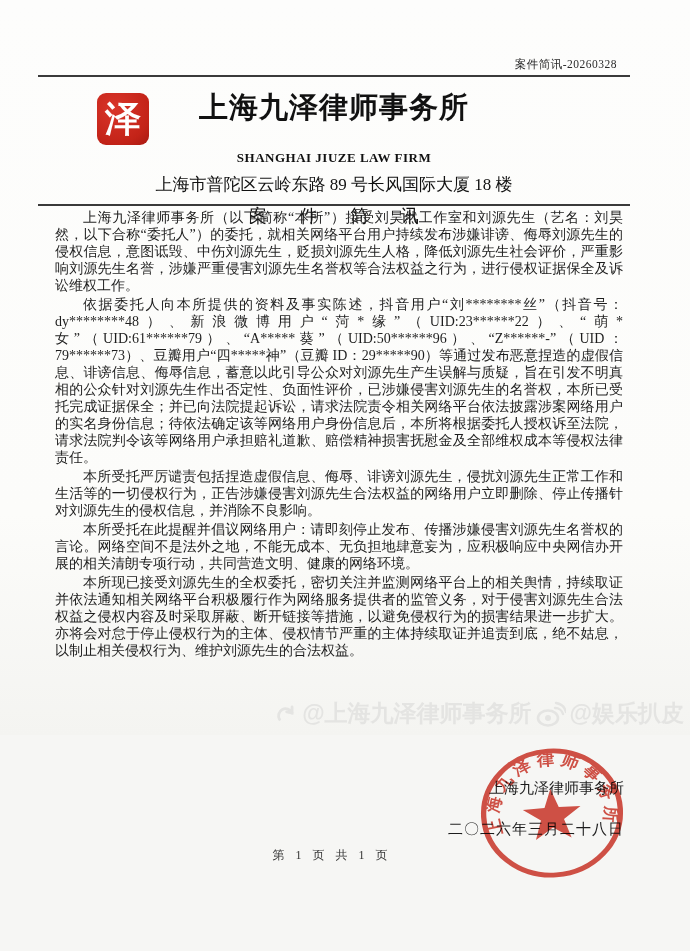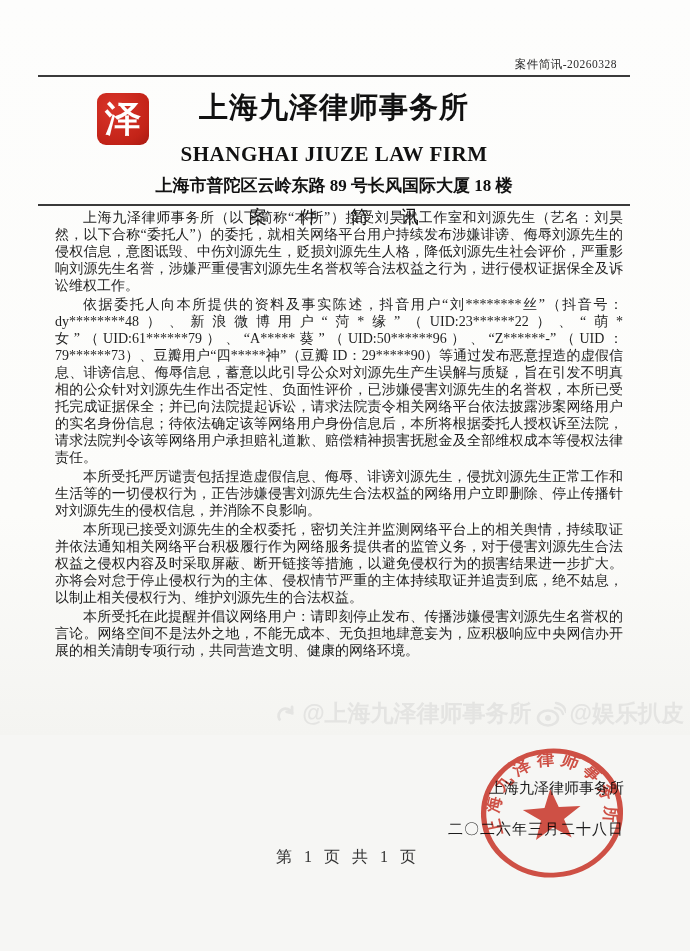--- a/index.html
+++ b/index.html
@@ -30,41 +30,41 @@
     display:flex;align-items:center;justify-content:center;
   }
   .firm-logo span{
     color:#fff;font-size:36px;line-height:1;font-weight:bold;
     font-family:"Liberation Serif","DejaVu Serif",serif;
   }
   .header{
     position:absolute;left:38px;top:88px;width:592px;text-align:center;
   }
   .firm-cn{font-size:29px;font-weight:bold;letter-spacing:1px;color:#111;}
-  .firm-en{font-size:21px;font-weight:bold;letter-spacing:0.5px;margin-top:14px;color:#111;}
-  .firm-addr{font-size:17px;font-weight:bold;margin-top:7px;color:#111;}
+  .firm-en{font-size:13px;font-weight:bold;letter-spacing:0.5px;margin-top:22px;color:#111;}
+  .firm-addr{font-size:17px;font-weight:normal;margin-top:7px;color:#111;}
   .doc-title{font-size:18px;font-weight:normal;letter-spacing:14px;margin-top:8px;text-indent:14px;color:#111;}
   .body-text{
     position:absolute;left:55px;top:209px;width:568px;
     font-size:14px;line-height:17px;text-align:justify;color:#1d1d1d;
   }
   .body-text p{margin:0 0 2px 0;text-indent:2em;}
   .signature{
     position:absolute;top:779px;right:66px;text-align:right;
     font-size:15px;color:#1d1d1d;
   }
   .signature .sig-date{margin-top:22px;letter-spacing:1px;}
   .seal{
     position:absolute;left:476px;top:744px;width:152px;height:138px;
     opacity:0.85;mix-blend-mode:multiply;
     transform:rotate(-4deg);
   }
   .page-footer{
-    position:absolute;top:847px;left:52px;width:592px;text-align:center;
-    font-size:16px;letter-spacing:4px;color:#333;
+    position:absolute;top:847px;left:36px;width:592px;text-align:center;
+    font-size:12px;letter-spacing:4px;color:#333;
   }
   .watermarks{
     position:absolute;right:6px;bottom:6px;
     display:flex;align-items:center;gap:4px;
     font-family:"Liberation Sans","DejaVu Sans",sans-serif;
     font-weight:bold;font-size:23px;color:#e4e4e2;
     white-space:nowrap;
   }
   .watermarks svg{display:block;}
 </style>
@@ -86,22 +86,22 @@
     <div class="firm-addr">上海市普陀区云岭东路 89 号长风国际大厦 18 楼</div>
     <div class="doc-title">案 件 简 讯</div>
   </div>
 
   <div class="rule mid"></div>
 
   <div class="body-text">
     <p>上海九泽律师事务所（以下简称“本所”）接受刘昊然工作室和刘源先生（艺名：刘昊然，以下合称“委托人”）的委托，就相关网络平台用户持续发布涉嫌诽谤、侮辱刘源先生的侵权信息，意图诋毁、中伤刘源先生，贬损刘源先生人格，降低刘源先生社会评价，严重影响刘源先生名誉，涉嫌严重侵害刘源先生名誉权等合法权益之行为，进行侵权证据保全及诉讼维权工作。</p>
     <p>依据委托人向本所提供的资料及事实陈述，抖音用户“刘********丝”（抖音号：dy********48）、新浪微博用户“菏*缘”（UID:23******22）、“萌*女”（UID:61******79）、“A*****葵”（UID:50******96）、“Z******-”（UID：79******73）、豆瓣用户“四*****神”（豆瓣 ID：29*****90）等通过发布恶意捏造的虚假信息、诽谤信息、侮辱信息，蓄意以此引导公众对刘源先生产生误解与质疑，旨在引发不明真相的公众针对刘源先生作出否定性、负面性评价，已涉嫌侵害刘源先生的名誉权，本所已受托完成证据保全；并已向法院提起诉讼，请求法院责令相关网络平台依法披露涉案网络用户的实名身份信息；待依法确定该等网络用户身份信息后，本所将根据委托人授权诉至法院，请求法院判令该等网络用户承担赔礼道歉、赔偿精神损害抚慰金及全部维权成本等侵权法律责任。</p>
     <p>本所受托严厉谴责包括捏造虚假信息、侮辱、诽谤刘源先生，侵扰刘源先生正常工作和生活等的一切侵权行为，正告涉嫌侵害刘源先生合法权益的网络用户立即删除、停止传播针对刘源先生的侵权信息，并消除不良影响。</p>
+    <p>本所受托在此提醒并倡议网络用户：请即刻停止发布、传播涉嫌侵害刘源先生名誉权的言论。网络空间不是法外之地，不能无成本、无负担地肆意妄为，应积极响应中央网信办开展的相关清朗专项行动，共同营造文明、健康的网络环境。</p>
     <p>本所现已接受刘源先生的全权委托，密切关注并监测网络平台上的相关舆情，持续取证并依法通知相关网络平台积极履行作为网络服务提供者的监管义务，对于侵害刘源先生合法权益之侵权内容及时采取屏蔽、断开链接等措施，以避免侵权行为的损害结果进一步扩大。亦将会对怠于停止侵权行为的主体、侵权情节严重的主体持续取证并追责到底，绝不姑息，以制止相关侵权行为、维护刘源先生的合法权益。</p>
-    <p>本所受托在此提醒并倡议网络用户：请即刻停止发布、传播涉嫌侵害刘源先生名誉权的言论。网络空间不是法外之地，不能无成本、无负担地肆意妄为，应积极响应中央网信办开展的相关清朗专项行动，共同营造文明、健康的网络环境。</p>
   </div>
 
   <div class="signature">
     <div class="sig-firm">上海九泽律师事务所</div>
     <div class="sig-date">二〇二六年三月二十八日</div>
   </div>
 
   <svg class="seal" viewBox="0 0 200 200" preserveAspectRatio="none">
     <circle cx="100" cy="100" r="90" fill="none" stroke="#cf3427" stroke-width="7"></circle>
     <path id="sealArc" d="M 36.6 129.6 A 70 70 0 1 1 163.4 129.6" fill="none"></path>

